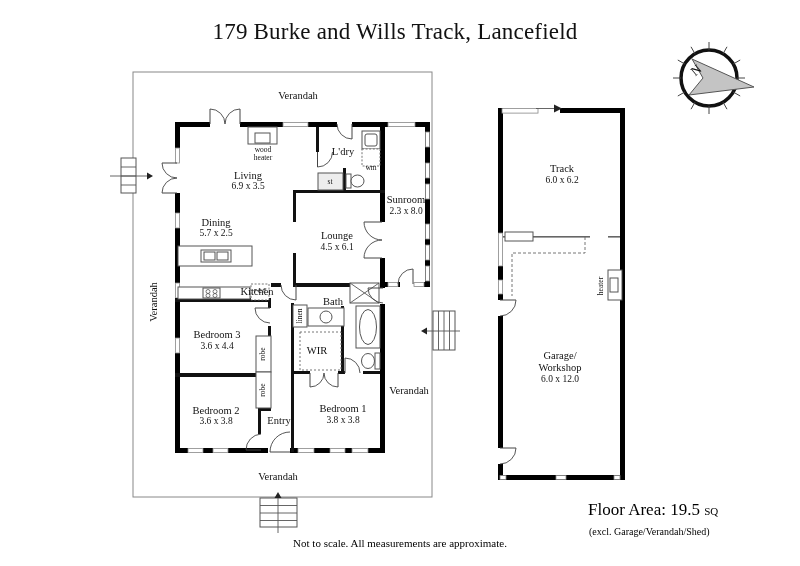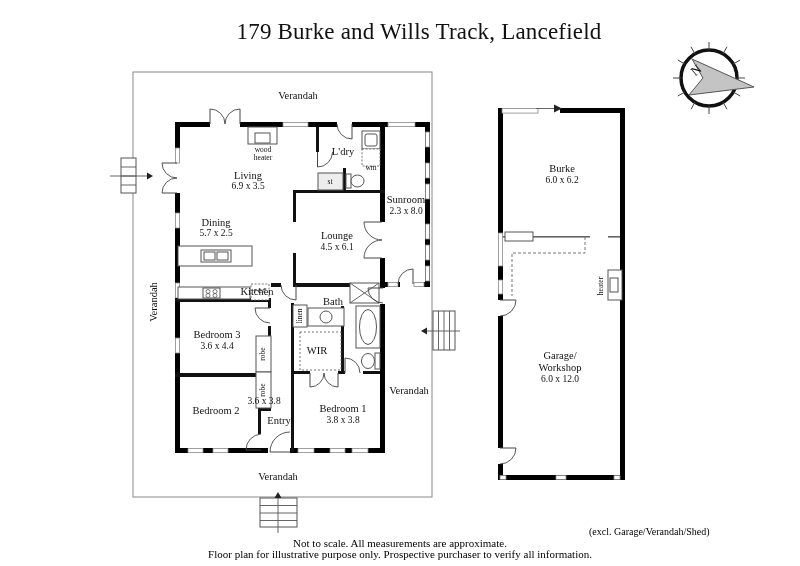--- a/index.html
+++ b/index.html
@@ -277,21 +277,21 @@
           <line x1="684.8" y1="64" x2="677.8" y2="60"></line>
       <line x1="695" y1="53.8" x2="691" y2="46.8"></line>
           <line x1="709" y1="50" x2="709" y2="42"></line>
       <line x1="723" y1="53.8" x2="727" y2="46.8"></line>
           <line x1="733.2" y1="64" x2="740.2" y2="60"></line>
     </g>
     <polygon points="754,87 689,95 703,78 692,59" fill="#c4c4c4" stroke="#555" stroke-width="1"></polygon>
   </g>
 </svg>
 
-<div class="lbl title" style="left:395px;top:31px;margin-left:24px;">179 Burke and Wills Track, Lancefield</div>
+<div class="lbl title" style="left:395px;top:31px;">179 Burke and Wills Track, Lancefield</div>
 <div class="lbl compass-n" style="left:696px;top:70px;">N</div>
 
 <div class="lbl" style="left:298px;top:96px;">Verandah</div>
 <div class="lbl vert" style="left:154px;top:302px;">Verandah</div>
 <div class="lbl" style="left:409px;top:391px;">Verandah</div>
 <div class="lbl" style="left:278px;top:477px;">Verandah</div>
 
 <div class="lbl" style="left:248px;top:176px;">Living</div>
 <div class="lbl dims" style="left:248px;top:187px;">6.9 x 3.5</div>
 <div class="lbl" style="left:216px;top:223px;">Dining</div>
@@ -301,38 +301,41 @@
 <div class="lbl dims" style="left:337px;top:248px;">4.5 x 6.1</div>
 <div class="lbl" style="left:406px;top:200px;">Sunroom</div>
 <div class="lbl dims" style="left:406px;top:212px;">2.3 x 8.0</div>
 <div class="lbl" style="left:343px;top:152px;">L'dry</div>
 <div class="lbl" style="left:333px;top:302px;">Bath</div>
 <div class="lbl" style="left:317px;top:351px;">WIR</div>
 <div class="lbl" style="left:279px;top:421px;">Entry</div>
 <div class="lbl" style="left:343px;top:409px;">Bedroom 1</div>
 <div class="lbl dims" style="left:343px;top:421px;">3.8 x 3.8</div>
 <div class="lbl" style="left:216px;top:411px;">Bedroom 2</div>
-<div class="lbl dims" style="left:216px;top:402px;margin-left:48px;">3.6 x 3.8</div>
+<div class="lbl dims" style="left:216px;top:422px;">3.6 x 3.8</div>
 <div class="lbl" style="left:217px;top:335px;">Bedroom 3</div>
 <div class="lbl dims" style="left:217px;top:347px;">3.6 x 4.4</div>
 
 <div class="lbl small" style="left:263px;top:150px;">wood</div>
 <div class="lbl small" style="left:263px;top:158px;">heater</div>
 <div class="lbl small" style="left:371px;top:168px;">wm</div>
 <div class="lbl small" style="left:330px;top:182px;text-align:center;">st</div>
 <div class="lbl small" style="left:260px;top:292px;font-family:Liberation Mono, monospace;">ref</div>
 <div class="lbl small vert" style="left:300px;top:316px;">linen</div>
 <div class="lbl small vert" style="left:263px;top:354px;">robe</div>
 <div class="lbl small vert" style="left:263px;top:390px;">robe</div>
 
-<div class="lbl" style="left:562px;top:169px;">Burke</div>
+<div class="lbl" style="left:562px;top:169px;">Track</div>
 <div class="lbl dims" style="left:562px;top:181px;">6.0 x 6.2</div>
 <div class="lbl" style="left:560px;top:356px;">Garage/</div>
 <div class="lbl" style="left:560px;top:368px;">Workshop</div>
 <div class="lbl dims" style="left:560px;top:380px;">6.0 x 12.0</div>
 <div class="lbl small vert" style="left:601px;top:286px;">heater</div>
 
+<div class="floor-area">
+  <span>Floor Area: 19.5</span>
+  <span class="unit">SQ</span>
+</div>
 <div class="floor-note">(excl. Garage/Verandah/Shed)</div>
 
 <div class="disc" style="top:537px;">Not to scale. All measurements are approximate.</div>
-<div class="disc" style="top:548px;">Floor plan for illustrative purpose only. Prospective purchaser to verify all information.</div>
 
 </div>
 
 </body></html>

